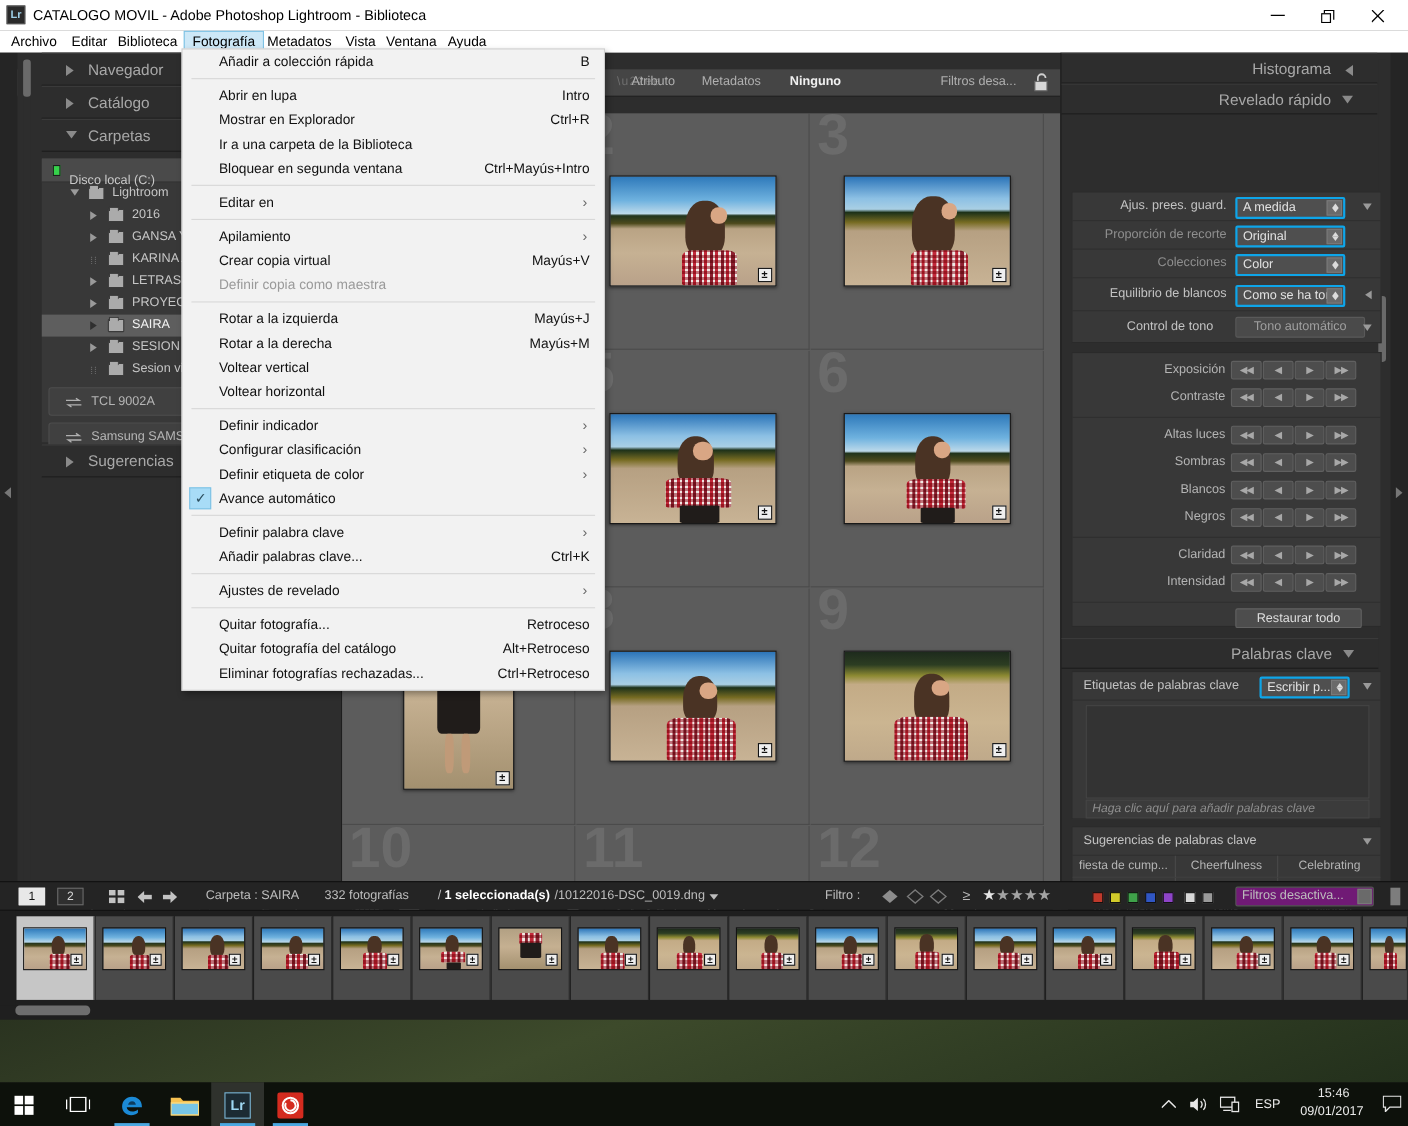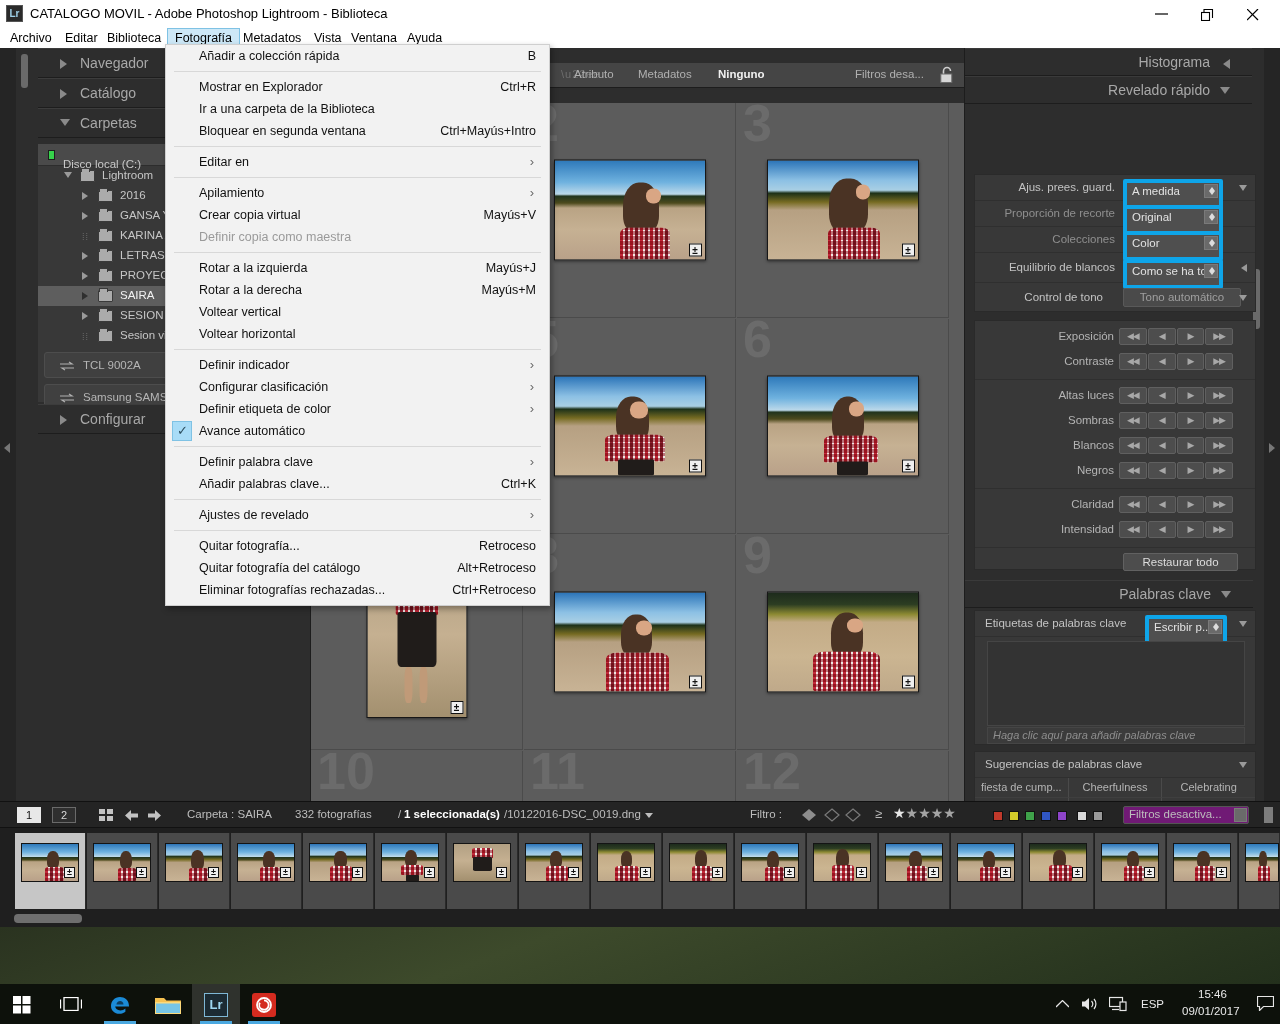--- a/index.html
+++ b/index.html
@@ -153,22 +153,22 @@
   }
   .rp-hdr .rt{ position:absolute; right:42px; top:5px; font-size:14px; color:#a8a8a8;}
   .rp-hdr .rtri{ position:absolute; right:22px; top:10px; width:0;height:0;}
   .rtri-left{ border-right:7px solid #8a8a8a; border-top:5px solid transparent; border-bottom:5px solid transparent;}
 
   .qd{ position:absolute; left:9px; width:282px; background:#383838; border:1px solid #2a2a2a;}
   .qd-row{ position:relative; height:26px; border-bottom:1px solid #2f2f2f;}
   .qd-row .lbl{ position:absolute; right:140px; top:6px; font-size:11.5px; color:#c3c3c3; white-space:nowrap;}
   .qd-row .lbl.dim{ color:#8f8f8f; }
   .combo{
-    position:absolute; left:148px; top:4px; width:100px; height:30px;
-    background:#4f4f4f; border:4px solid #0ea5e9; border-radius:2px;
+    position:absolute; left:148px; top:4px; width:100px; height:20px;
+    background:#4f4f4f; border:2px solid #0ea5e9; border-radius:2px;
   }
   .combo .ctxt{ position:absolute; left:5px; top:2px; font-size:11.5px; color:#e2e2e2; white-space:nowrap; overflow:hidden; width:78px;}
   .combo .spin{ position:absolute; right:1px; top:1px; width:14px; height:14px; background:#6a6a6a; border:1px solid #7a7a7a;}
   .combo .spin:before{content:"";position:absolute;left:4px;top:2px;width:0;height:0;border-bottom:4px solid #dcdcdc;border-left:3px solid transparent;border-right:3px solid transparent;}
   .combo .spin:after{content:"";position:absolute;left:4px;bottom:2px;width:0;height:0;border-top:4px solid #dcdcdc;border-left:3px solid transparent;border-right:3px solid transparent;}
   .rowtri{ position:absolute; right:8px; top:10px; width:0;height:0;
     border-top:6px solid #9a9a9a; border-left:4px solid transparent;border-right:4px solid transparent;}
   .rowtri.left{ border:none; border-right:6px solid #9a9a9a; border-top:4px solid transparent;border-bottom:4px solid transparent; top:9px;}
   .tonebtn{
     position:absolute; left:148px; top:3px; width:118px; height:19px; background:#4a4a4a;
@@ -437,21 +437,21 @@
       <div class="dev-row">
         <svg style="position:absolute;left:14px;top:8px" width="16" height="10">
           <path d="M1 3 h12 l-3 -2 M15 7 h-12 l3 2" fill="none" stroke="#b0b0b0" stroke-width="1.2"></path>
         </svg>
         <div class="dtxt">Samsung SAMSUNG...</div>
       </div>
     </div>
 
     <div class="panel-hdr" style="margin-left:22px;margin-top:266px">
       <div class="tri tri-right"></div>
-      <div class="ptitle">Configurar</div>
+      <div class="ptitle">Sugerencias</div>
     </div>
   </div>
 
   <div class="grid">
 
     <div class="cell" style="left:0;top:0">
       <div class="num">1</div>
       <div class="thumb land">
         <div class="sc"></div>
         <div class="fig" style="left:42%;top:26%;width:40%;height:74%">
@@ -1230,20 +1230,24 @@
 
 <div class="dropdown">
 
   <div class="dd-item">
     <div class="dd-lbl">Añadir a colección rápida</div>
     <div class="dd-acc">B</div>
   </div>
   <div class="dd-sep"></div>
 
   <div class="dd-item">
+    <div class="dd-lbl">Abrir en lupa</div>
+    <div class="dd-acc">Intro</div>
+  </div>
+  <div class="dd-item">
     <div class="dd-lbl">Mostrar en Explorador</div>
     <div class="dd-acc">Ctrl+R</div>
   </div>
   <div class="dd-item">
     <div class="dd-lbl">Ir a una carpeta de la Biblioteca</div>
   </div>
   <div class="dd-item">
     <div class="dd-lbl">Bloquear en segunda ventana</div>
     <div class="dd-acc">Ctrl+Mayús+Intro</div>
   </div>

